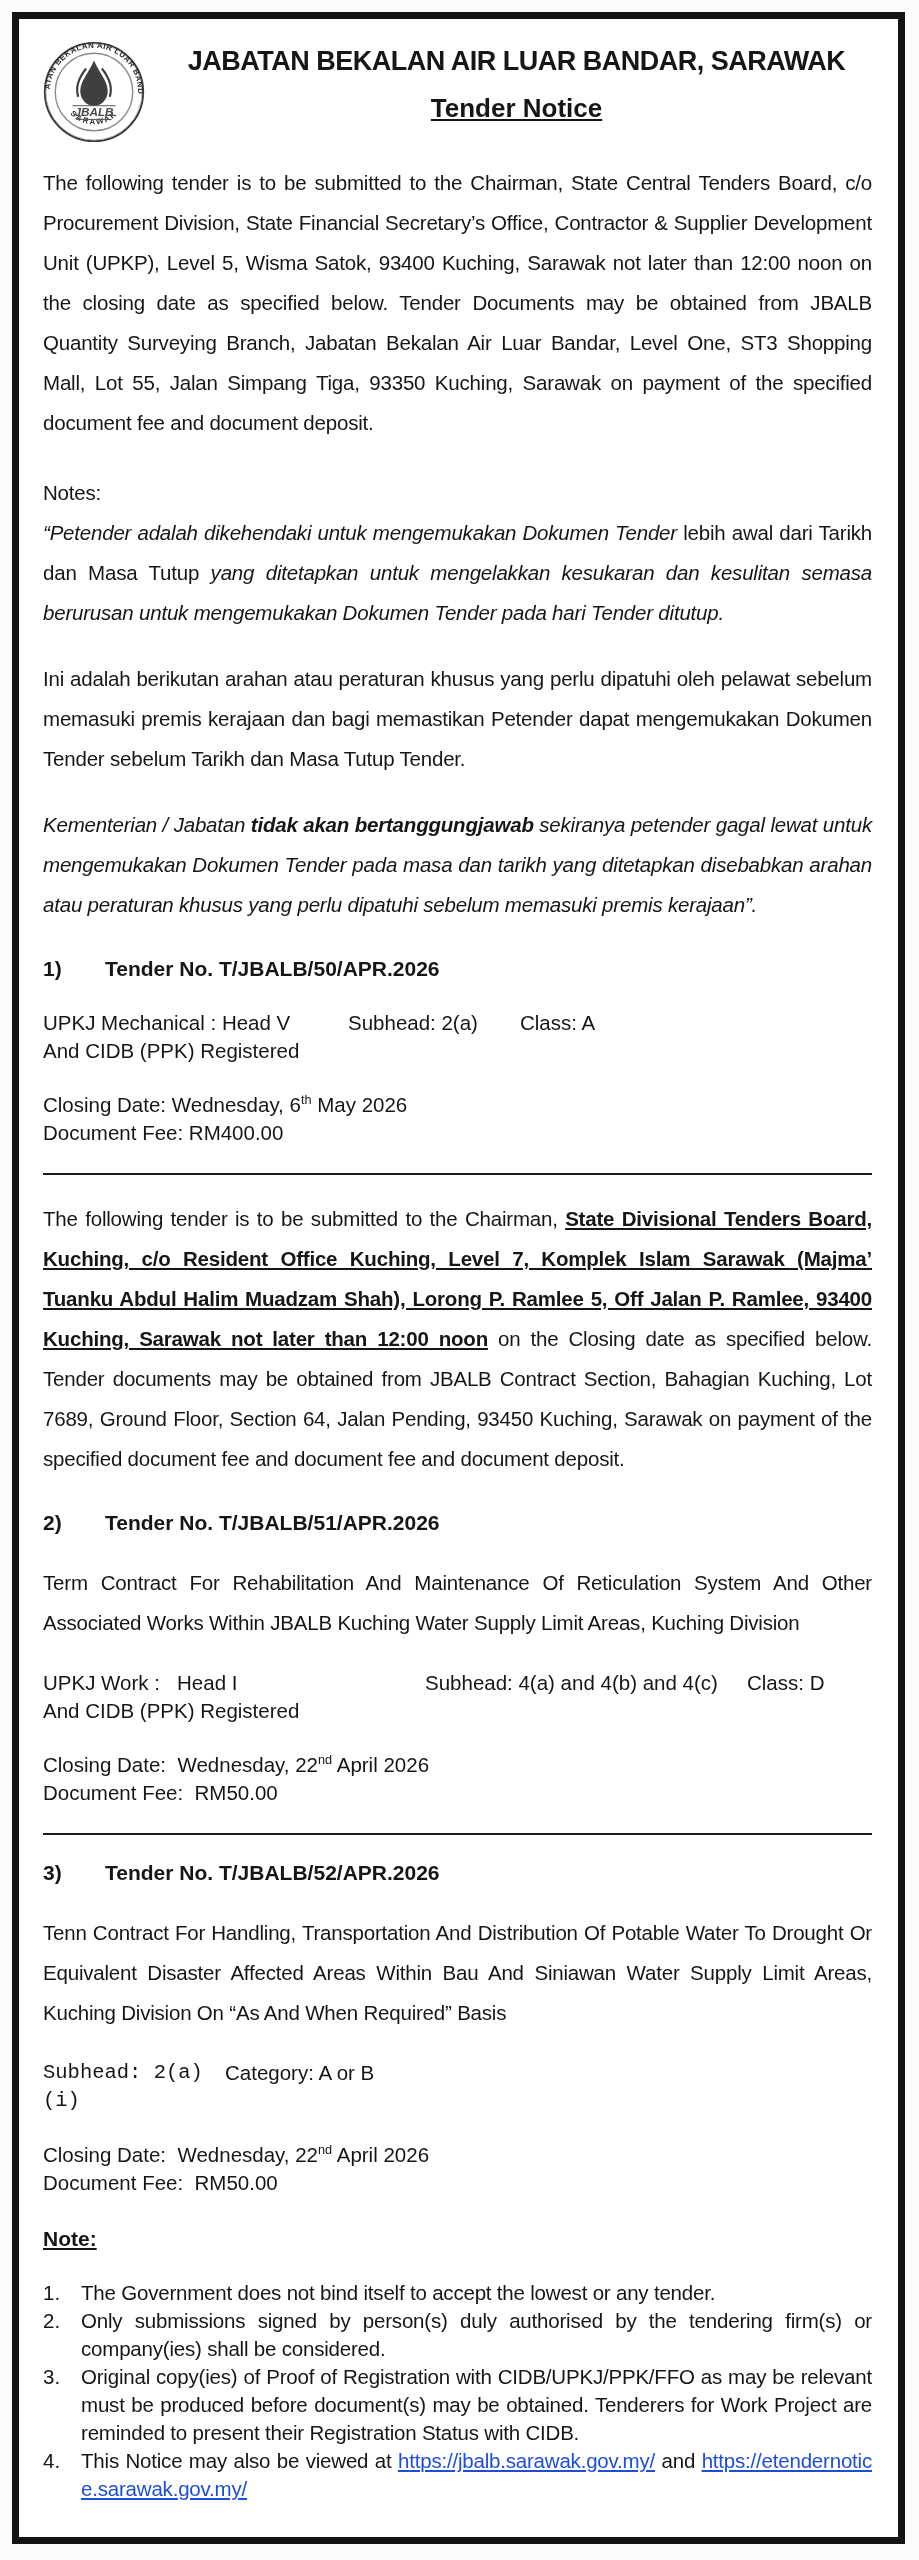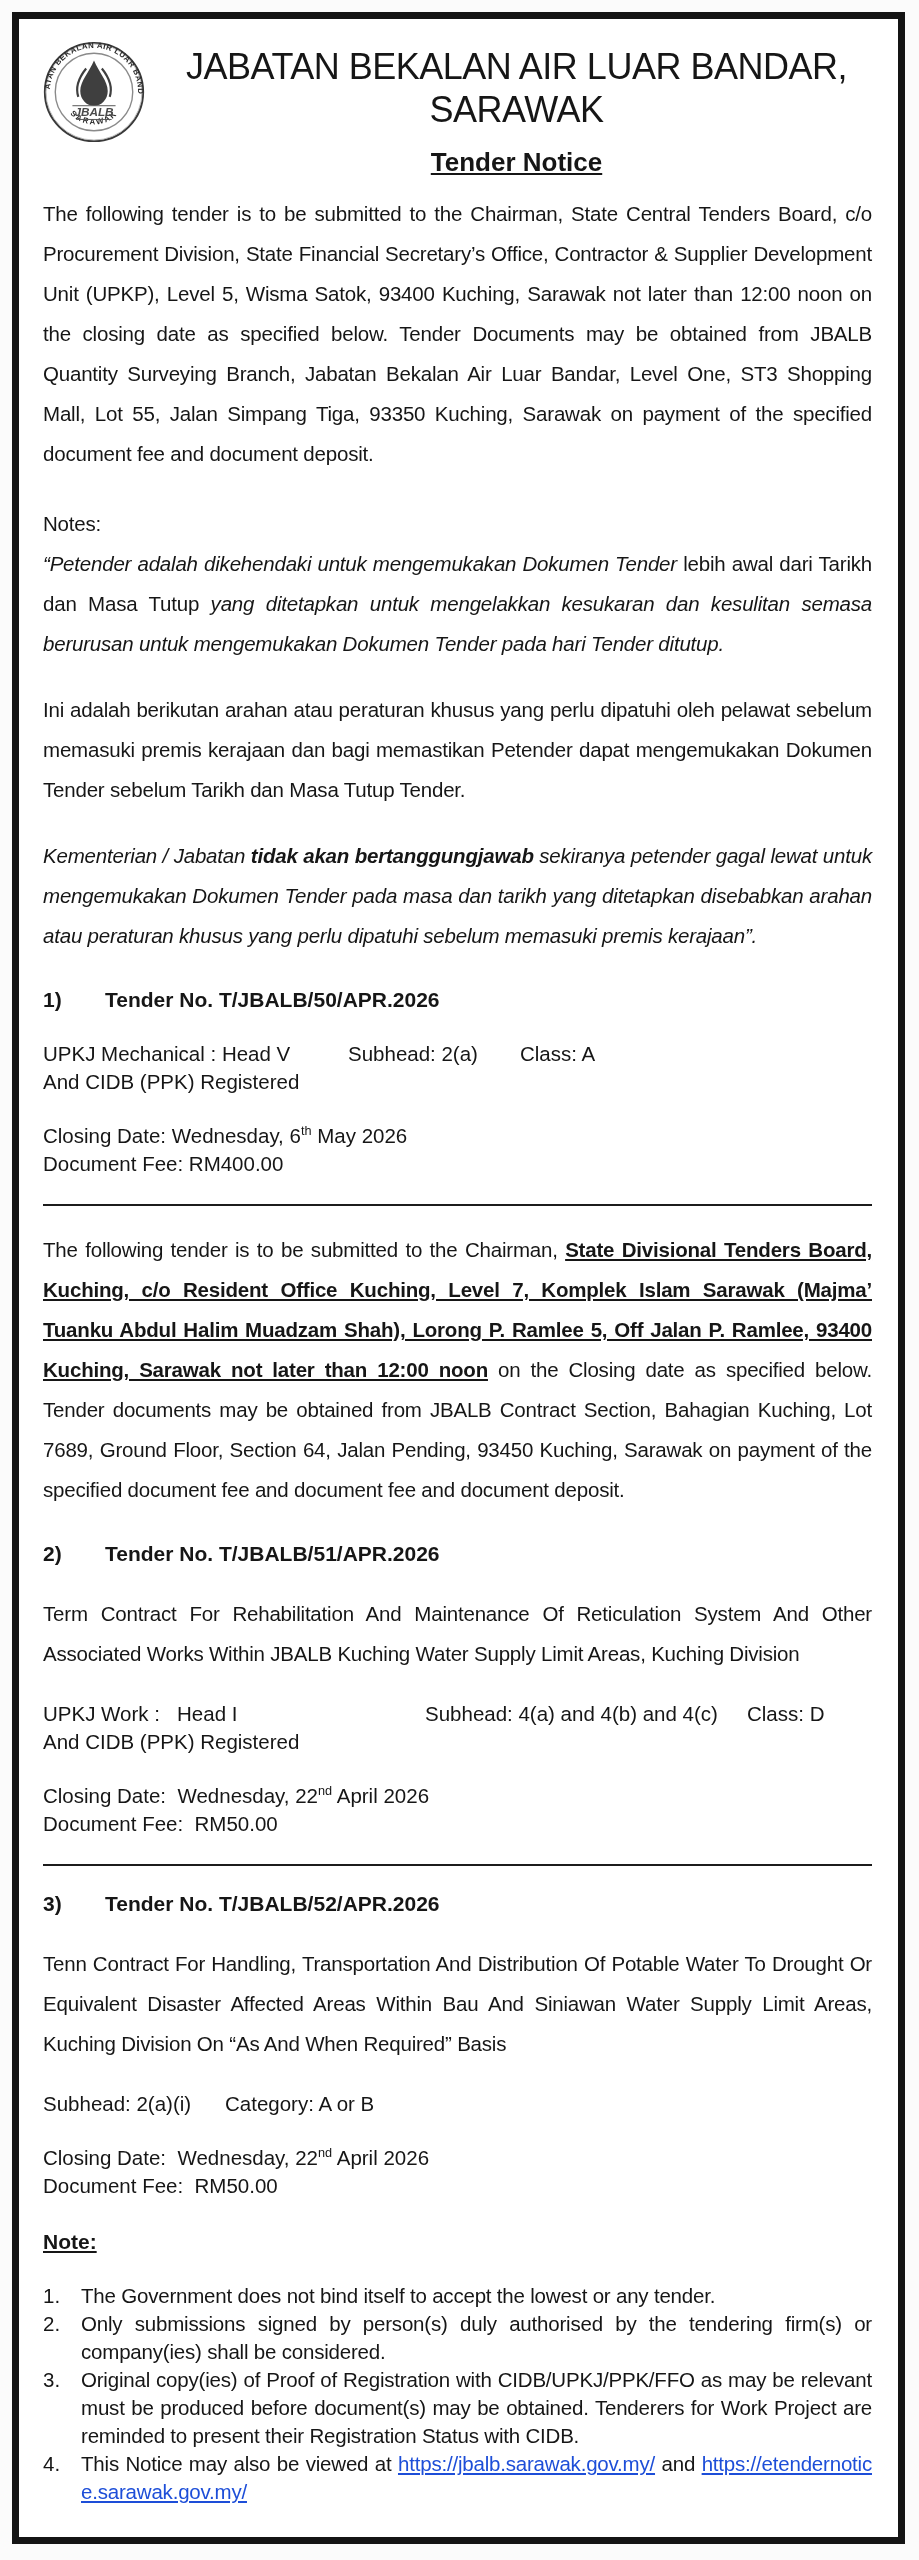--- a/index.html
+++ b/index.html
@@ -17,39 +17,39 @@
     width:100%;height:100%;
     border:7px solid #141414;
     background:#fff;
     padding:20px 26px 18px 24px;
     overflow:hidden;
   }
   
   .header{display:flex;align-items:flex-start;margin-bottom:16px;}
   .logo-wrap{width:118px;flex:0 0 118px;padding-top:2px;}
   .head-titles{flex:1;text-align:center;padding-top:6px;}
-  .org-name{font-weight:normal;font-size:36px;letter-spacing:-0.5px;line-height:1.2;}
+  .org-name{font-weight:bold;font-size:27px;letter-spacing:-0.5px;line-height:1.2;}
   .doc-title{font-weight:bold;font-size:26px;text-decoration:underline;margin-top:16px;}
   
   .para{font-size:20.5px;line-height:40px;text-align:justify;letter-spacing:-0.2px;}
   .b{font-weight:normal;}
   .i{font-style:italic;}
   .bi{font-weight:bold;font-style:italic;}
   .bu{font-weight:bold;text-decoration:underline;}
   .mt-lg{margin-top:30px;}
   .mt-md{margin-top:26px;}
   .tender-head{display:flex;font-weight:bold;font-size:21px;line-height:28px;margin-top:30px;}
   .tender-head .num{width:62px;flex:0 0 62px;}
   .spec-row{display:flex;font-size:20.5px;line-height:28px;white-space:pre-wrap;}
   .t1 .c1{width:305px;flex:0 0 305px;}
   .t1 .c2{width:172px;flex:0 0 172px;}
   .t2 .c1{width:382px;flex:0 0 382px;}
   .t2 .c2{width:322px;flex:0 0 322px;}
   .t3 .c1{width:398px;flex:0 0 398px;}
-  .t3 .c2{width:182px;flex:0 0 182px;}
+  .t3 .c2{width:182px;flex:0 0 182px;font-family:Liberation Mono, monospace;}
   .plain-line{font-size:20.5px;line-height:28px;white-space:pre-wrap;}
   sup{font-size:0.62em;vertical-align:super;line-height:0;}
   .rule{border:none;border-top:2px solid #1c1c1c;margin:26px 0 24px 0;}
   .note-head{font-weight:bold;font-size:21px;text-decoration:underline;line-height:28px;margin-top:28px;}
   .num-list{margin-top:26px;}
   .num-item{display:flex;font-size:20.5px;line-height:28px;}
   .num-item .no{width:38px;flex:0 0 38px;}
   .num-item .tx{flex:1;text-align:justify;letter-spacing:-0.2px;}
   a.doc-link{color:#1d4ed8;text-decoration:underline;word-break:break-all;}
   .sig-block{margin-top:70px;margin-left:20px;}

